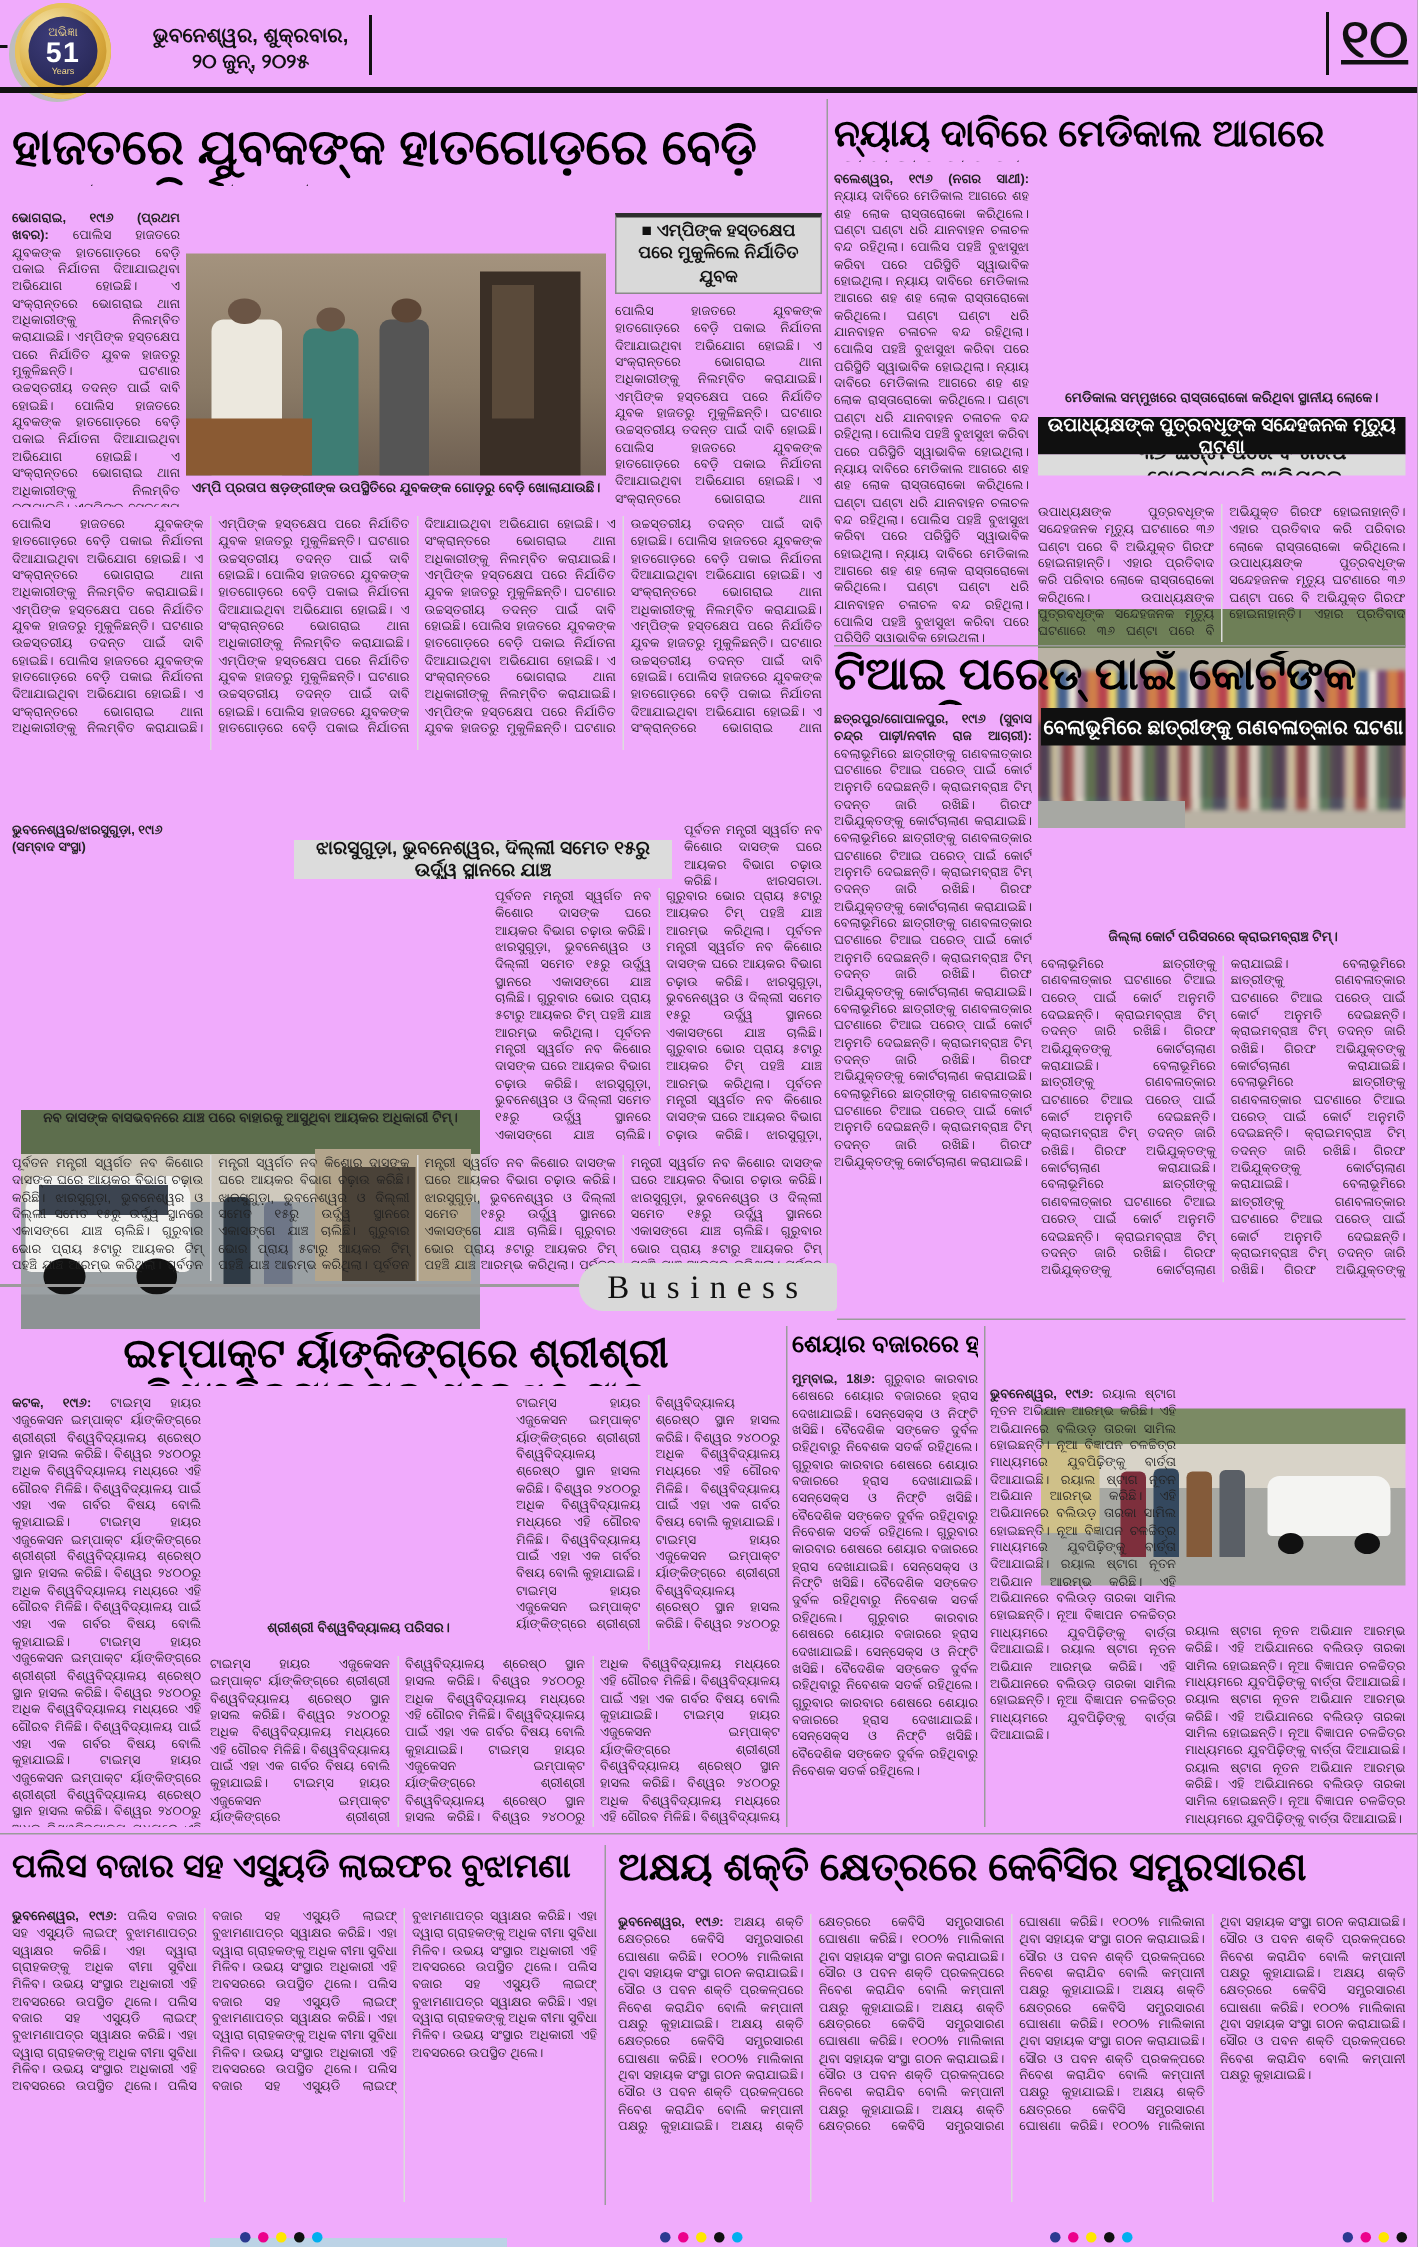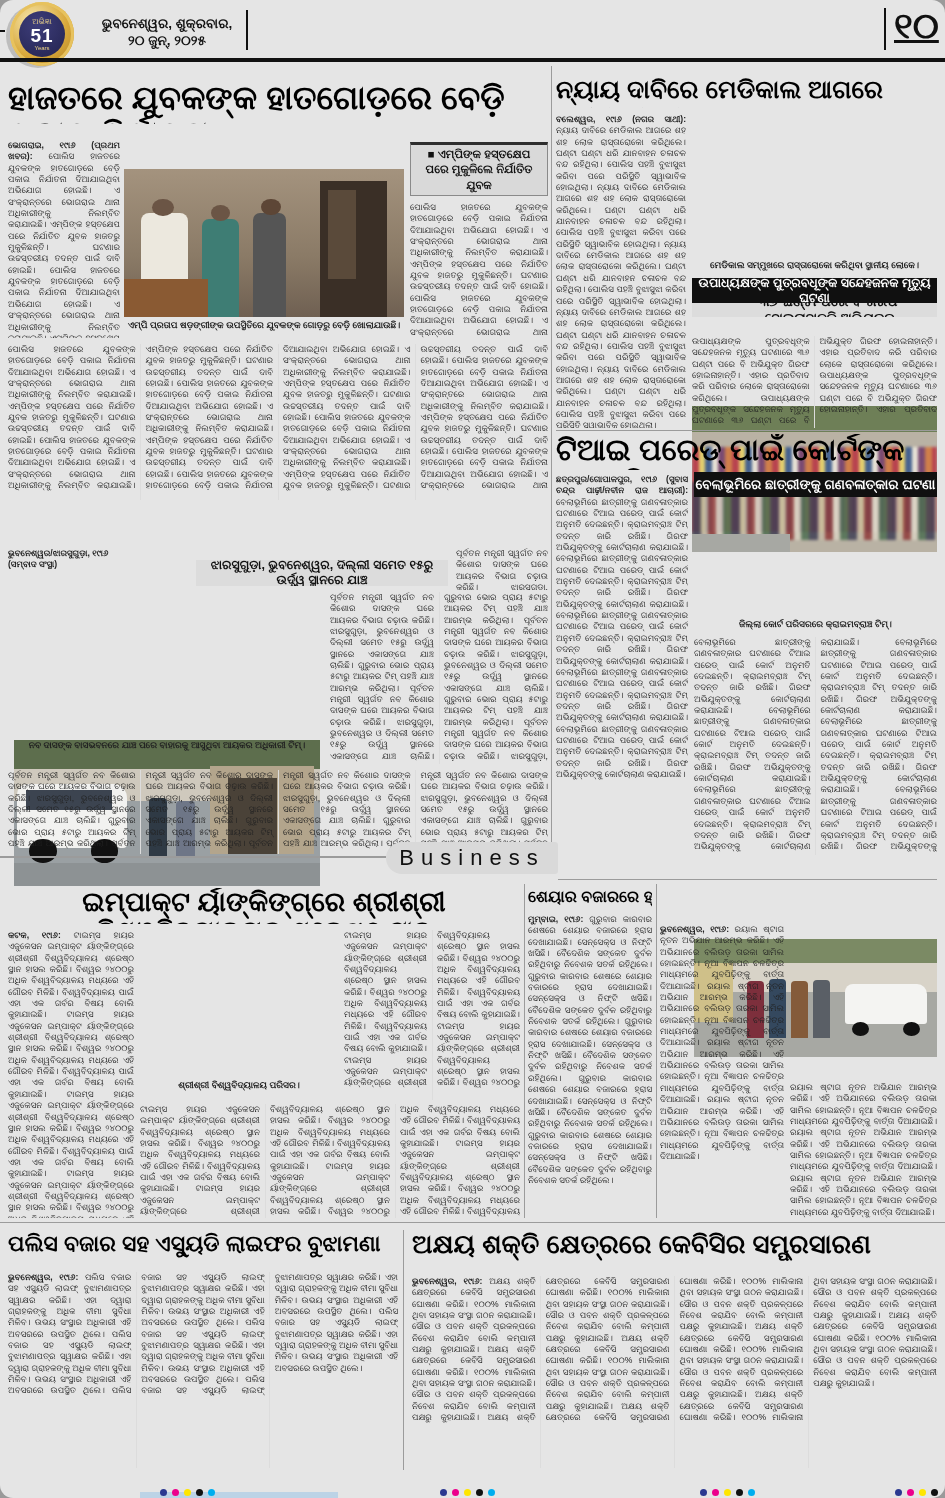--- a/index.html
+++ b/index.html
@@ -1,17 +1,17 @@
 <!DOCTYPE html>
 <html><head>
 <meta charset="utf-8">
 <style>
   html,body{margin:0;padding:0;background:#9a9a9a;}
-  .page{position:relative;width:945px;height:1498px;background:#e5e5e5;overflow:hidden;
-        font-family:"Liberation Sans",sans-serif;color:#111;border-radius:13px;}
+  .page{position:relative;width:945px;height:1498px;background:#f0abfc;overflow:hidden;
+        font-family:"Liberation Sans",sans-serif;color:#111;}
   .abs{position:absolute;box-sizing:border-box;overflow:hidden;}
   
   .logo{border-radius:50%;background:radial-gradient(circle at 35% 30%,#f6e7ad,#d9a93c 55%,#b07f1f);
         box-shadow:-4px 2px 0 #bdbdbd, inset 0 0 0 3px #e7c25e;display:flex;align-items:center;justify-content:center;}
   .logo-inner{width:46px;height:46px;border-radius:50%;background:radial-gradient(circle at 40% 30%,#3d3d7a,#23234f);
         color:#fff;display:flex;flex-direction:column;align-items:center;justify-content:center;line-height:1;}
   .logo-inner .t1{font-size:8px;color:#f3d98a;}
   .logo-inner .t2{font-size:19px;font-weight:bold;letter-spacing:1px;}
   .logo-inner .t3{font-size:6px;color:#f3d98a;}
   .dateblock{font-size:13.5px;font-weight:bold;text-align:center;line-height:1.25;}
@@ -31,21 +31,21 @@
   
   .banner{background:#101010;color:#fff;font-weight:bold;text-align:center;
           display:flex;align-items:center;justify-content:center;}
   .graybox{background:#dcdcdc;font-weight:bold;text-align:center;display:flex;align-items:center;justify-content:center;}
   .hibox{background:#d9d9d9;border:1px solid #8a8a8a;border-top:3px solid #2e2e2e;font-weight:bold;
          text-align:center;font-size:11.5px;line-height:1.35;display:flex;align-items:center;justify-content:center;padding:2px 4px;}
   .cap{font-size:9px;font-weight:bold;text-align:center;color:#222;line-height:1.2;}
   .photo{position:relative;overflow:hidden;}
   .ph-shape{position:absolute;}
   .biz-tab{background:#d9d9d9;border-radius:16px 3px 3px 16px;display:flex;align-items:center;justify-content:center;
-           font-family:Liberation Sans, sans-serif;font-size:22px;letter-spacing:7px;color:#111;}
+           font-family:Liberation Serif, serif;font-size:22px;letter-spacing:7px;color:#111;}
   .dot{width:7px;height:7px;border-radius:50%;display:inline-block;margin-right:5px;}
   .crowd{position:absolute;left:0;top:28%;width:100%;height:58%;filter:blur(1.4px);
     background:repeating-linear-gradient(90deg,#b8434f 0 7px,#e4cf6d 7px 13px,#46628f 13px 20px,#e8e3d6 20px 26px,#7a4a72 26px 33px,#cf7f4a 33px 40px);}
   .crowd2{position:absolute;left:0;top:52%;width:100%;height:40%;filter:blur(1.8px);opacity:.85;
     background:repeating-linear-gradient(90deg,#3f3f55 0 9px,#c5b9a4 9px 16px,#8f3a3a 16px 24px,#d9d2c2 24px 31px,#4e6f52 31px 39px);}
 </style>
 </head>
 <body>
 
 <div class="page">
@@ -178,21 +178,21 @@
   <div class="abs bt cols2" style="left:344px;top:930px;width:176px;height:170px;">
     <span>ଟାଇମ୍ସ ହାୟର ଏଜୁକେସନ ଇମ୍ପାକ୍ଟ ର୍ୟାଙ୍କିଙ୍ଗ୍‌ରେ ଶ୍ରୀଶ୍ରୀ ବିଶ୍ୱବିଦ୍ୟାଳୟ ଶ୍ରେଷ୍ଠ ସ୍ଥାନ ହାସଲ କରିଛି। ବିଶ୍ୱର ୨୪୦୦ରୁ ଅଧିକ ବିଶ୍ୱବିଦ୍ୟାଳୟ ମଧ୍ୟରେ ଏହି ଗୌରବ ମିଳିଛି। ବିଶ୍ୱବିଦ୍ୟାଳୟ ପାଇଁ ଏହା ଏକ ଗର୍ବର ବିଷୟ ବୋଲି କୁହାଯାଇଛି।  ଟାଇମ୍ସ ହାୟର ଏଜୁକେସନ ଇମ୍ପାକ୍ଟ ର୍ୟାଙ୍କିଙ୍ଗ୍‌ରେ ଶ୍ରୀଶ୍ରୀ ବିଶ୍ୱବିଦ୍ୟାଳୟ ଶ୍ରେଷ୍ଠ ସ୍ଥାନ ହାସଲ କରିଛି। ବିଶ୍ୱର ୨୪୦୦ରୁ ଅଧିକ ବିଶ୍ୱବିଦ୍ୟାଳୟ ମଧ୍ୟରେ ଏହି ଗୌରବ ମିଳିଛି। ବିଶ୍ୱବିଦ୍ୟାଳୟ ପାଇଁ ଏହା ଏକ ଗର୍ବର ବିଷୟ ବୋଲି କୁହାଯାଇଛି।  ଟାଇମ୍ସ ହାୟର ଏଜୁକେସନ ଇମ୍ପାକ୍ଟ ର୍ୟାଙ୍କିଙ୍ଗ୍‌ରେ ଶ୍ରୀଶ୍ରୀ ବିଶ୍ୱବିଦ୍ୟାଳୟ ଶ୍ରେଷ୍ଠ ସ୍ଥାନ ହାସଲ କରିଛି। ବିଶ୍ୱର ୨୪୦୦ରୁ ଅଧିକ ବିଶ୍ୱବିଦ୍ୟାଳୟ ମଧ୍ୟରେ ଏହି ଗୌରବ ମିଳିଛି। ବିଶ୍ୱବିଦ୍ୟାଳୟ ପାଇଁ ଏହା ଏକ ଗର୍ବର ବିଷୟ ବୋଲି କୁହାଯାଇଛି।  ଟାଇମ୍ସ ହାୟର ଏଜୁକେସନ ଇମ୍ପାକ୍ଟ ର୍ୟାଙ୍କିଙ୍ଗ୍‌ରେ ଶ୍ରୀଶ୍ରୀ ବିଶ୍ୱବିଦ୍ୟାଳୟ ଶ୍ରେଷ୍ଠ ସ୍ଥାନ ହାସଲ କରିଛି। ବିଶ୍ୱର ୨୪୦୦ରୁ ଅଧିକ ବିଶ୍ୱବିଦ୍ୟାଳୟ ମଧ୍ୟରେ ଏହି ଗୌରବ ମିଳିଛି। ବିଶ୍ୱବିଦ୍ୟାଳୟ ପାଇଁ ଏହା ଏକ ଗର୍ବର ବିଷୟ ବୋଲି କୁହାଯାଇଛି। </span>
   </div>
   <div class="abs bt cols3" style="left:140px;top:1104px;width:380px;height:114px;">
     <span>ଟାଇମ୍ସ ହାୟର ଏଜୁକେସନ ଇମ୍ପାକ୍ଟ ର୍ୟାଙ୍କିଙ୍ଗ୍‌ରେ ଶ୍ରୀଶ୍ରୀ ବିଶ୍ୱବିଦ୍ୟାଳୟ ଶ୍ରେଷ୍ଠ ସ୍ଥାନ ହାସଲ କରିଛି। ବିଶ୍ୱର ୨୪୦୦ରୁ ଅଧିକ ବିଶ୍ୱବିଦ୍ୟାଳୟ ମଧ୍ୟରେ ଏହି ଗୌରବ ମିଳିଛି। ବିଶ୍ୱବିଦ୍ୟାଳୟ ପାଇଁ ଏହା ଏକ ଗର୍ବର ବିଷୟ ବୋଲି କୁହାଯାଇଛି।  ଟାଇମ୍ସ ହାୟର ଏଜୁକେସନ ଇମ୍ପାକ୍ଟ ର୍ୟାଙ୍କିଙ୍ଗ୍‌ରେ ଶ୍ରୀଶ୍ରୀ ବିଶ୍ୱବିଦ୍ୟାଳୟ ଶ୍ରେଷ୍ଠ ସ୍ଥାନ ହାସଲ କରିଛି। ବିଶ୍ୱର ୨୪୦୦ରୁ ଅଧିକ ବିଶ୍ୱବିଦ୍ୟାଳୟ ମଧ୍ୟରେ ଏହି ଗୌରବ ମିଳିଛି। ବିଶ୍ୱବିଦ୍ୟାଳୟ ପାଇଁ ଏହା ଏକ ଗର୍ବର ବିଷୟ ବୋଲି କୁହାଯାଇଛି।  ଟାଇମ୍ସ ହାୟର ଏଜୁକେସନ ଇମ୍ପାକ୍ଟ ର୍ୟାଙ୍କିଙ୍ଗ୍‌ରେ ଶ୍ରୀଶ୍ରୀ ବିଶ୍ୱବିଦ୍ୟାଳୟ ଶ୍ରେଷ୍ଠ ସ୍ଥାନ ହାସଲ କରିଛି। ବିଶ୍ୱର ୨୪୦୦ରୁ ଅଧିକ ବିଶ୍ୱବିଦ୍ୟାଳୟ ମଧ୍ୟରେ ଏହି ଗୌରବ ମିଳିଛି। ବିଶ୍ୱବିଦ୍ୟାଳୟ ପାଇଁ ଏହା ଏକ ଗର୍ବର ବିଷୟ ବୋଲି କୁହାଯାଇଛି।  ଟାଇମ୍ସ ହାୟର ଏଜୁକେସନ ଇମ୍ପାକ୍ଟ ର୍ୟାଙ୍କିଙ୍ଗ୍‌ରେ ଶ୍ରୀଶ୍ରୀ ବିଶ୍ୱବିଦ୍ୟାଳୟ ଶ୍ରେଷ୍ଠ ସ୍ଥାନ ହାସଲ କରିଛି। ବିଶ୍ୱର ୨୪୦୦ରୁ ଅଧିକ ବିଶ୍ୱବିଦ୍ୟାଳୟ ମଧ୍ୟରେ ଏହି ଗୌରବ ମିଳିଛି। ବିଶ୍ୱବିଦ୍ୟାଳୟ ପାଇଁ ଏହା ଏକ ଗର୍ବର ବିଷୟ ବୋଲି କୁହାଯାଇଛି।  ଟାଇମ୍ସ ହାୟର ଏଜୁକେସନ ଇମ୍ପାକ୍ଟ ର୍ୟାଙ୍କିଙ୍ଗ୍‌ରେ ଶ୍ରୀଶ୍ରୀ ବିଶ୍ୱବିଦ୍ୟାଳୟ ଶ୍ରେଷ୍ଠ ସ୍ଥାନ ହାସଲ କରିଛି। ବିଶ୍ୱର ୨୪୦୦ରୁ ଅଧିକ ବିଶ୍ୱବିଦ୍ୟାଳୟ ମଧ୍ୟରେ ଏହି ଗୌରବ ମିଳିଛି। ବିଶ୍ୱବିଦ୍ୟାଳୟ ପାଇଁ ଏହା ଏକ ଗର୍ବର ବିଷୟ ବୋଲି କୁହାଯାଇଛି। </span>
   </div>
   <div class="abs hair" style="left:524px;top:884px;width:1px;height:334px;"></div>
 
   <div class="abs hl center" style="left:528px;top:888px;width:124px;height:22px;font-size:16px;white-space:nowrap;">ଶେୟାର ବଜାରରେ ହ୍ରାସ</div>
   <div class="abs bt" style="left:528px;top:914px;width:124px;height:304px;">
-    <span class="dl">ମୁମ୍ବାଇ, ୧୯ା୬:</span>
+    <span class="dl">ମୁମ୍ବାଇ, 18ା୬:</span>
     <span>ଗୁରୁବାର କାରବାର ଶେଷରେ ଶେୟାର ବଜାରରେ ହ୍ରାସ ଦେଖାଯାଇଛି। ସେନ୍‌ସେକ୍ସ ଓ ନିଫ୍‌ଟି ଖସିଛି। ବୈଦେଶିକ ସଙ୍କେତ ଦୁର୍ବଳ ରହିଥିବାରୁ ନିବେଶକ ସତର୍କ ରହିଥିଲେ।  ଗୁରୁବାର କାରବାର ଶେଷରେ ଶେୟାର ବଜାରରେ ହ୍ରାସ ଦେଖାଯାଇଛି। ସେନ୍‌ସେକ୍ସ ଓ ନିଫ୍‌ଟି ଖସିଛି। ବୈଦେଶିକ ସଙ୍କେତ ଦୁର୍ବଳ ରହିଥିବାରୁ ନିବେଶକ ସତର୍କ ରହିଥିଲେ।  ଗୁରୁବାର କାରବାର ଶେଷରେ ଶେୟାର ବଜାରରେ ହ୍ରାସ ଦେଖାଯାଇଛି। ସେନ୍‌ସେକ୍ସ ଓ ନିଫ୍‌ଟି ଖସିଛି। ବୈଦେଶିକ ସଙ୍କେତ ଦୁର୍ବଳ ରହିଥିବାରୁ ନିବେଶକ ସତର୍କ ରହିଥିଲେ।  ଗୁରୁବାର କାରବାର ଶେଷରେ ଶେୟାର ବଜାରରେ ହ୍ରାସ ଦେଖାଯାଇଛି। ସେନ୍‌ସେକ୍ସ ଓ ନିଫ୍‌ଟି ଖସିଛି। ବୈଦେଶିକ ସଙ୍କେତ ଦୁର୍ବଳ ରହିଥିବାରୁ ନିବେଶକ ସତର୍କ ରହିଥିଲେ।  ଗୁରୁବାର କାରବାର ଶେଷରେ ଶେୟାର ବଜାରରେ ହ୍ରାସ ଦେଖାଯାଇଛି। ସେନ୍‌ସେକ୍ସ ଓ ନିଫ୍‌ଟି ଖସିଛି। ବୈଦେଶିକ ସଙ୍କେତ ଦୁର୍ବଳ ରହିଥିବାରୁ ନିବେଶକ ସତର୍କ ରହିଥିଲେ। </span>
   </div>
   <div class="abs hair" style="left:656px;top:884px;width:1px;height:334px;"></div>
 
   <div class="abs bt" style="left:660px;top:924px;width:124px;height:294px;">
     <span class="dl">ଭୁବନେଶ୍ୱର, ୧୯ା୬:</span>
     <span>ରୟାଲ ଷ୍ଟାଗ ନୂତନ ଅଭିଯାନ ଆରମ୍ଭ କରିଛି। ଏହି ଅଭିଯାନରେ ବଲିଉଡ଼ ତାରକା ସାମିଲ ହୋଇଛନ୍ତି। ନୂଆ ବିଜ୍ଞାପନ ଚଳଚ୍ଚିତ୍ର ମାଧ୍ୟମରେ ଯୁବପିଢ଼ିଙ୍କୁ ବାର୍ତ୍ତା ଦିଆଯାଇଛି।  ରୟାଲ ଷ୍ଟାଗ ନୂତନ ଅଭିଯାନ ଆରମ୍ଭ କରିଛି। ଏହି ଅଭିଯାନରେ ବଲିଉଡ଼ ତାରକା ସାମିଲ ହୋଇଛନ୍ତି। ନୂଆ ବିଜ୍ଞାପନ ଚଳଚ୍ଚିତ୍ର ମାଧ୍ୟମରେ ଯୁବପିଢ଼ିଙ୍କୁ ବାର୍ତ୍ତା ଦିଆଯାଇଛି।  ରୟାଲ ଷ୍ଟାଗ ନୂତନ ଅଭିଯାନ ଆରମ୍ଭ କରିଛି। ଏହି ଅଭିଯାନରେ ବଲିଉଡ଼ ତାରକା ସାମିଲ ହୋଇଛନ୍ତି। ନୂଆ ବିଜ୍ଞାପନ ଚଳଚ୍ଚିତ୍ର ମାଧ୍ୟମରେ ଯୁବପିଢ଼ିଙ୍କୁ ବାର୍ତ୍ତା ଦିଆଯାଇଛି।  ରୟାଲ ଷ୍ଟାଗ ନୂତନ ଅଭିଯାନ ଆରମ୍ଭ କରିଛି। ଏହି ଅଭିଯାନରେ ବଲିଉଡ଼ ତାରକା ସାମିଲ ହୋଇଛନ୍ତି। ନୂଆ ବିଜ୍ଞାପନ ଚଳଚ୍ଚିତ୍ର ମାଧ୍ୟମରେ ଯୁବପିଢ଼ିଙ୍କୁ ବାର୍ତ୍ତା ଦିଆଯାଇଛି। </span>
   </div>
 
   <div class="abs bt" style="left:790px;top:1082px;width:147px;height:136px;">

